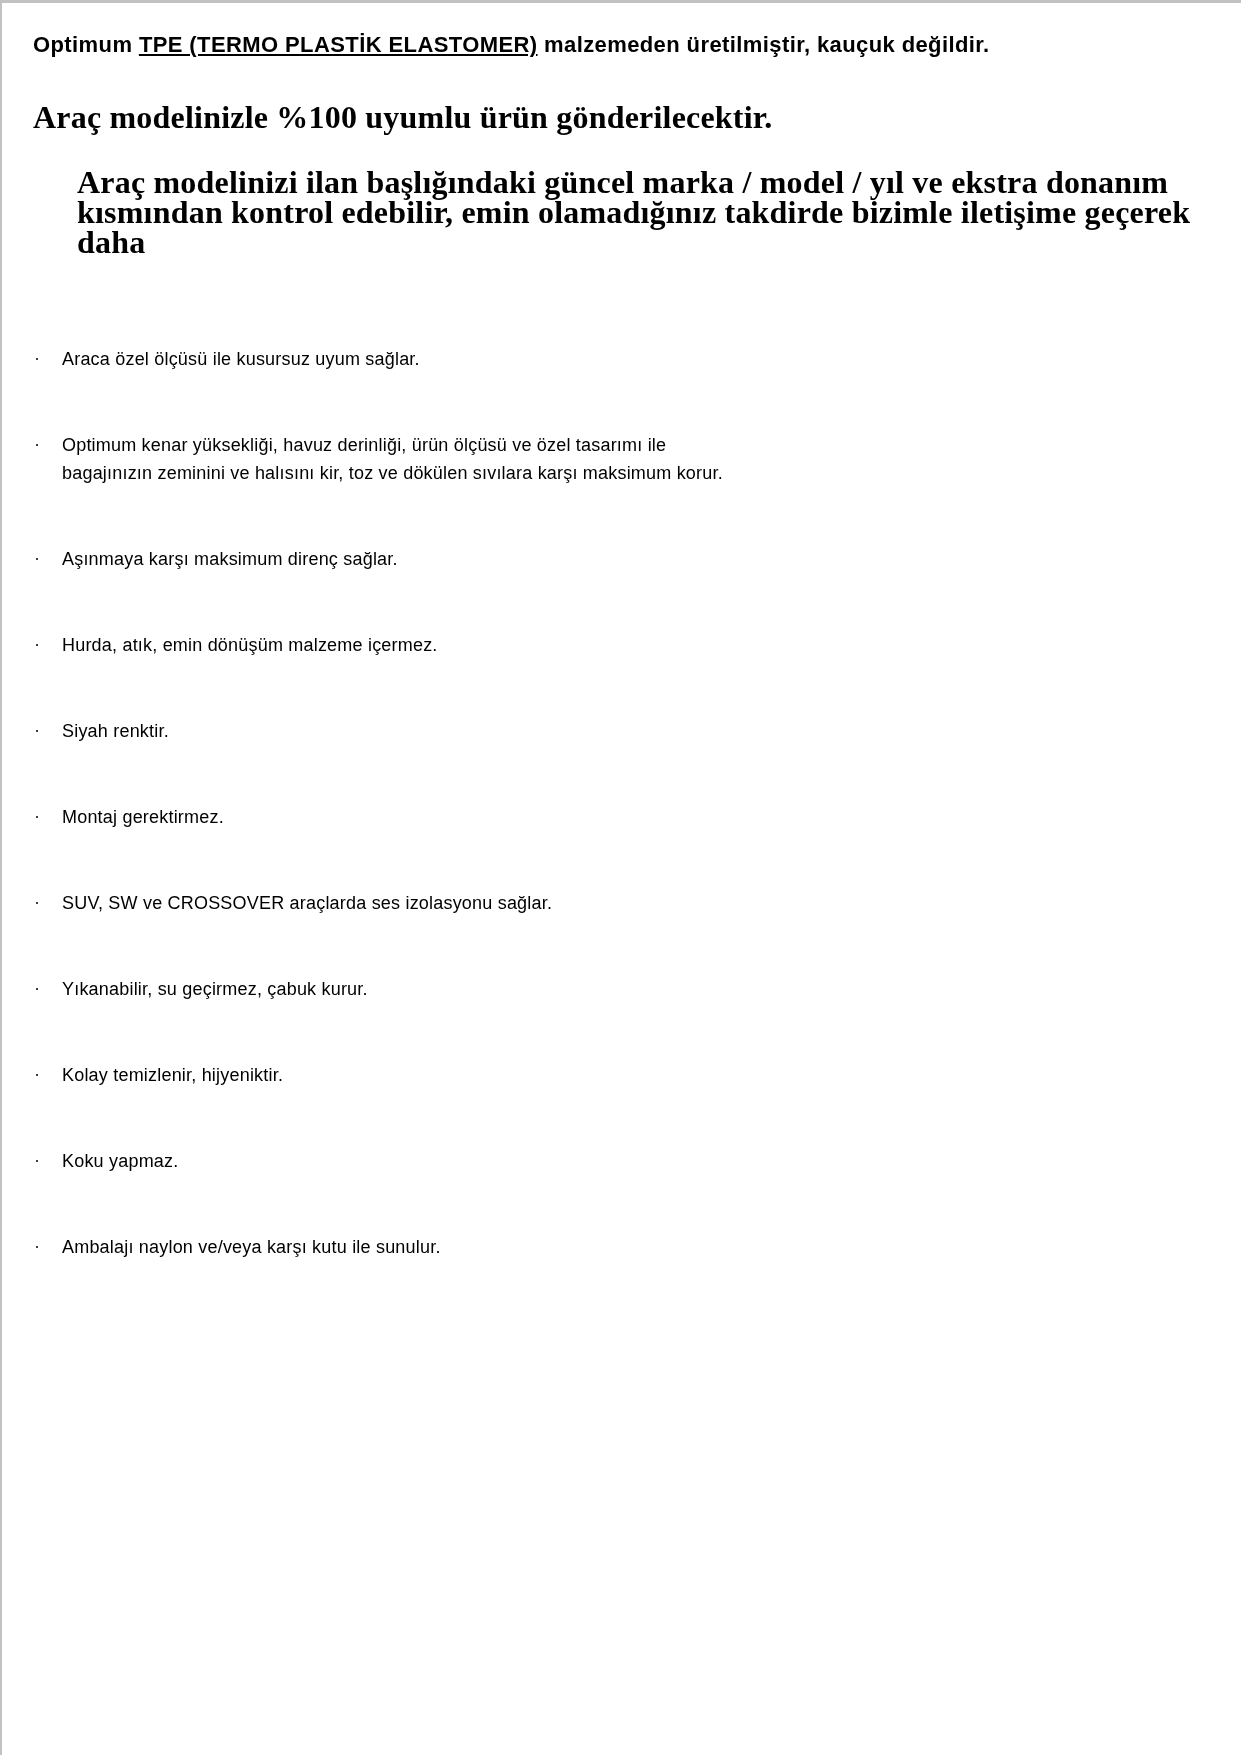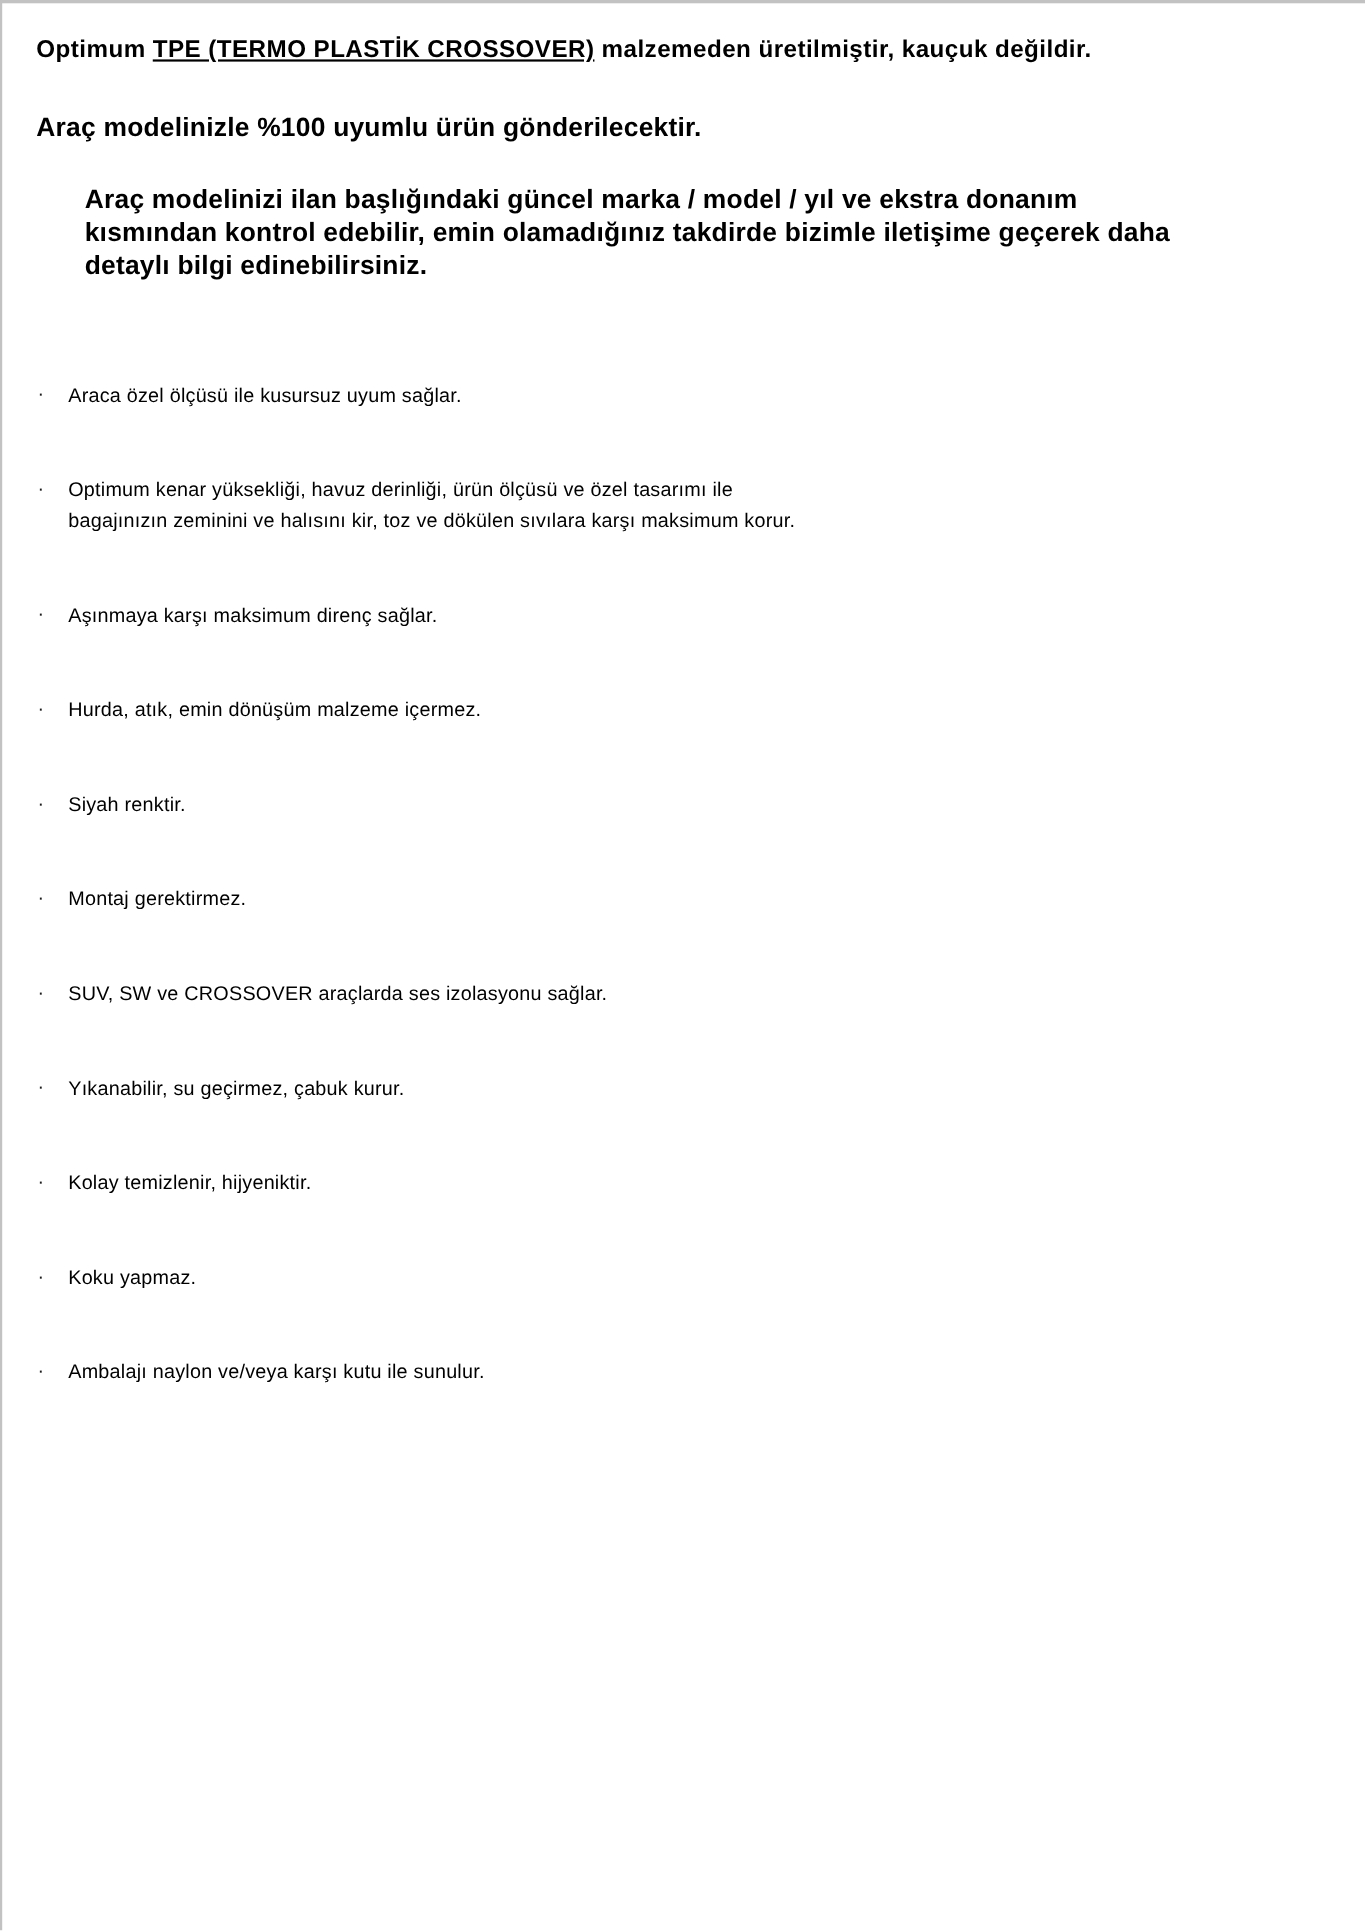--- a/index.html
+++ b/index.html
@@ -24,25 +24,26 @@
     font-size: 22px;
     font-weight: bold;
     line-height: 28px;
     letter-spacing: 0.4px;
     margin: 0;
   }
   .h1 .u {
     text-decoration: underline;
   }
   .h2 {
-    font-size: 24px;
+    font-size: 32px;
     font-weight: bold;
     line-height: 30px;
     letter-spacing: 0.2px;
     margin: 43px 0 0 0;
+    font-family: Liberation Serif, serif;
   }
   .h3 {
     margin-top: 35px;
   }
   .h3 .pline {
     display: block;
     margin-left: 44px;
   }
   ul.bullets {
     list-style: none;
@@ -67,28 +68,27 @@
   }
   .bline {
     display: block;
   }
 </style>
 </head>
 <body>
 
 <div class="page">
 
-  <p class="h1"><span>Optimum </span><span class="u">TPE (TERMO PLASTİK CROSSOVER)</span><span> malzemeden üretilmiştir, kauçuk değildir.</span></p>
+  <p class="h1"><span>Optimum </span><span class="u">TPE (TERMO PLASTİK ELASTOMER)</span><span> malzemeden üretilmiştir, kauçuk değildir.</span></p>
 
   <p class="h2">Araç modelinizle %100 uyumlu ürün gönderilecektir.</p>
 
   <div class="h2 h3">
     <span class="pline">Araç modelinizi ilan başlığındaki güncel marka / model / yıl ve ekstra donanım</span>
     <span class="pline">kısmından kontrol edebilir, emin olamadığınız takdirde bizimle iletişime geçerek daha</span>
-    <span class="pline">detaylı bilgi edinebilirsiniz.</span>
   </div>
 
   <ul class="bullets">
 
     <li>
       <span class="dot">·</span>
       <span>Araca özel ölçüsü ile kusursuz uyum sağlar.</span>
     </li>
 
     <li>

